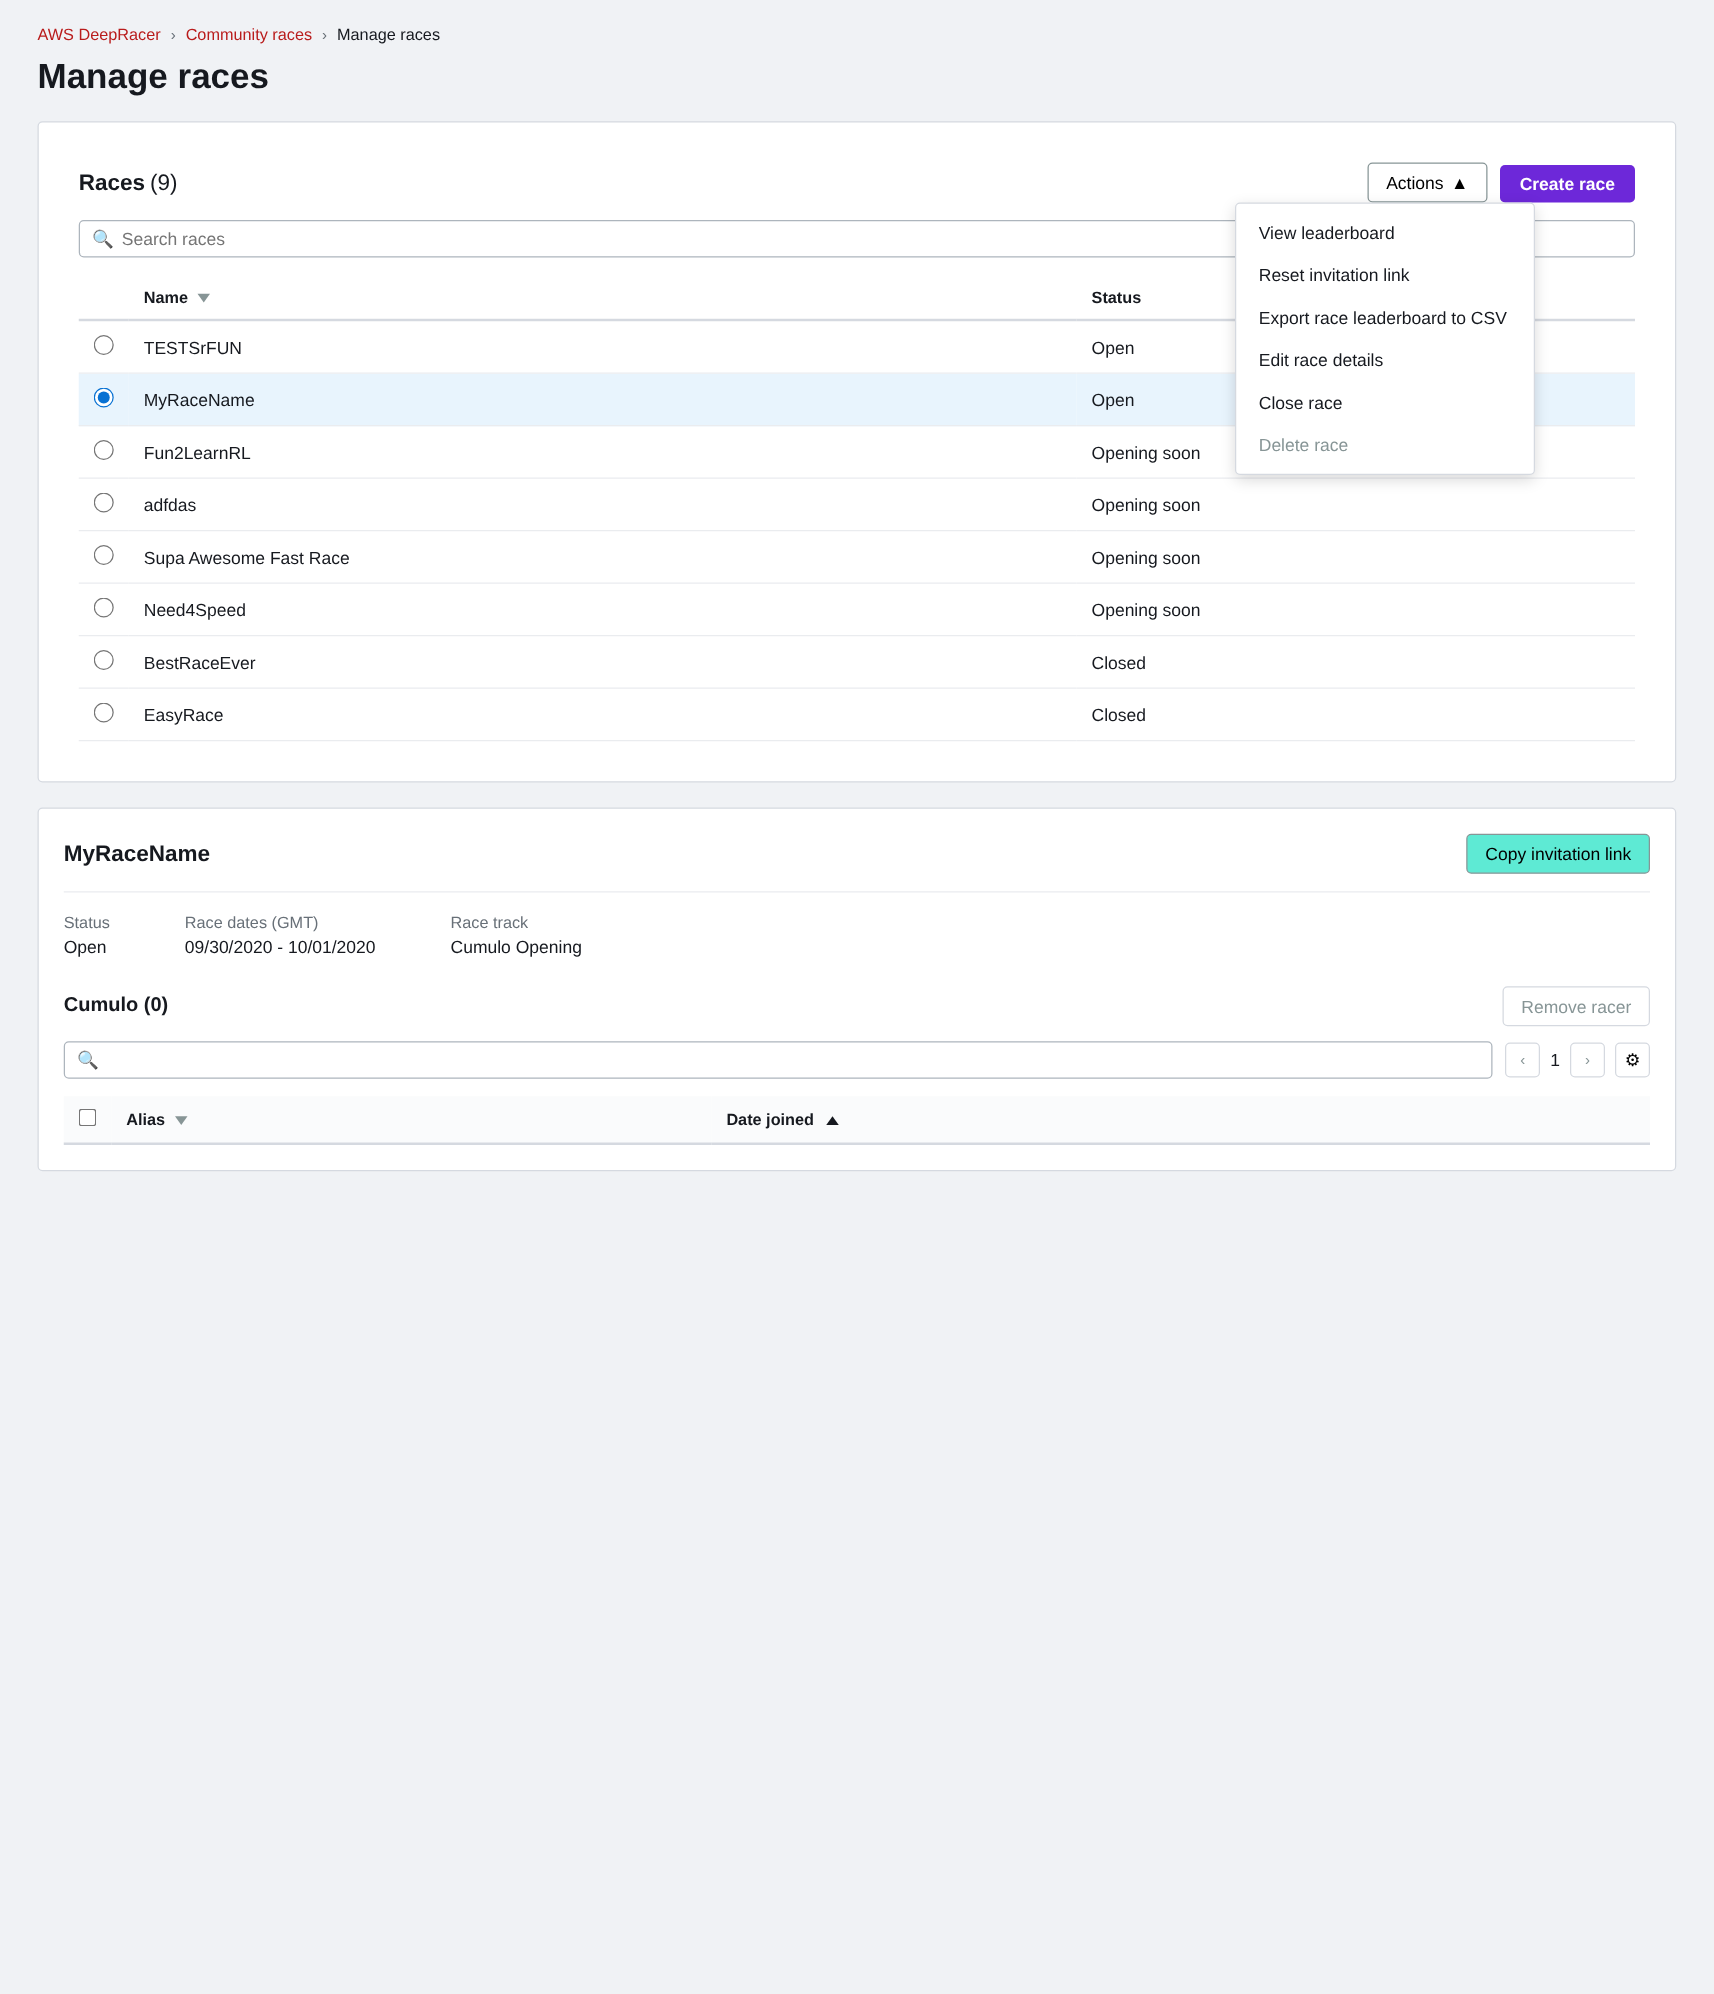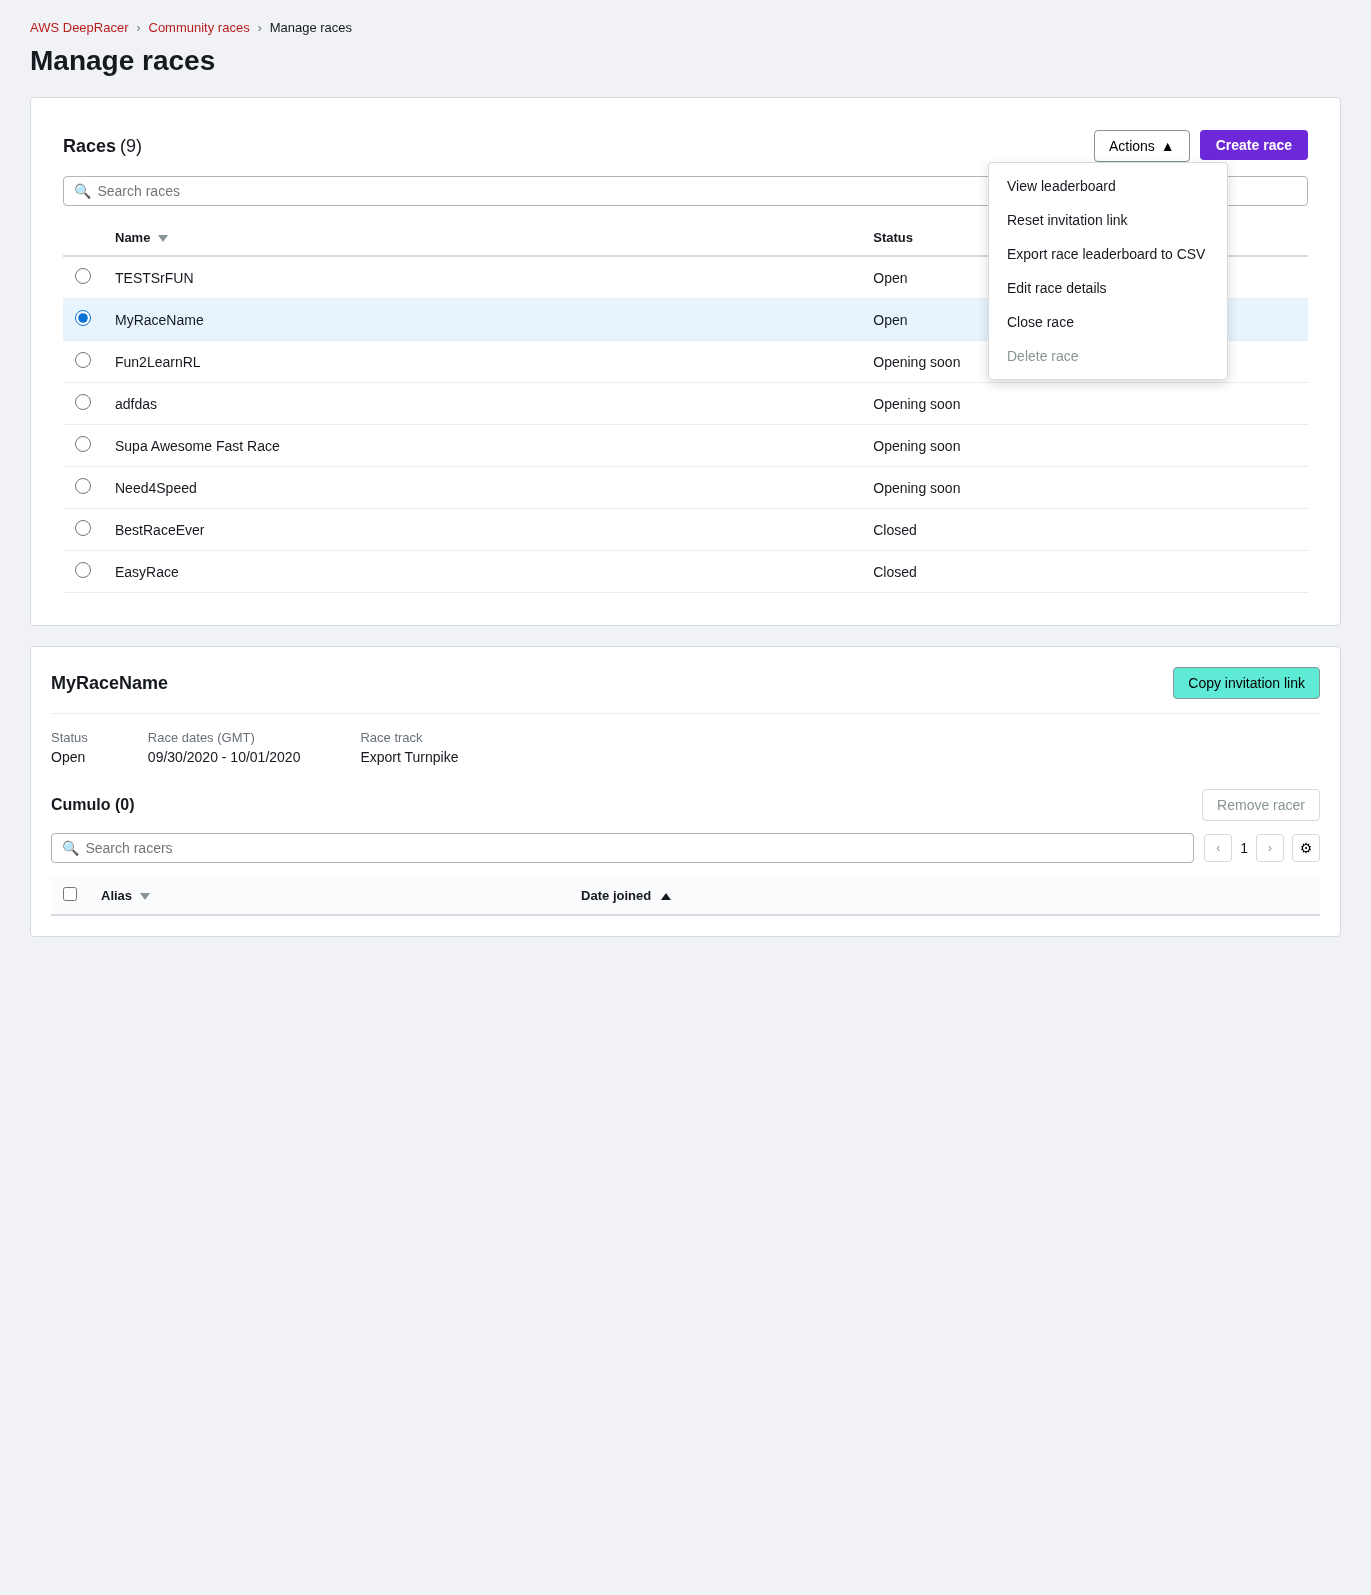--- a/index.html
+++ b/index.html
@@ -46,21 +46,21 @@
     }
     .card-header {
       display: flex;
       align-items: center;
       justify-content: space-between;
       margin-bottom: 14px;
     }
     .header-actions {
       display: flex;
       gap: 10px;
-      align-items: flex-start;
+      align-items: flex-end;
       position: relative;
       margin-left: 36px;
     }
     .btn-actions {
       border: 1px solid #879596;
       background: #fff;
       padding: 7px 14px;
       border-radius: 4px;
       cursor: pointer;
       font-size: 14px;
@@ -436,36 +436,35 @@
     <div class="meta-item">
       <label>Status</label>
       <span>Open</span>
     </div>
     <div class="meta-item">
       <label>Race dates (GMT)</label>
       <span>09/30/2020 - 10/01/2020</span>
     </div>
     <div class="meta-item">
       <label>Race track</label>
-      <span>Export Turnpike</span>
+      <span>Cumulo Opening</span>
     </div>
   </div>
 
   <div class="racers-header">
     <span class="racers-title">
       <span>Cumulo</span>
       <span> (<span>0</span>)</span>
     </span>
     <button class="btn-remove">Remove racer</button>
   </div>
 
   <div class="racers-search-row">
     <div class="racers-search">
       <span class="search-icon">🔍</span>
-      <input type="text" id="racers-search-input" placeholder="Search racers" style="">
     </div>
     <div class="pagination">
       <button class="pagination-btn">‹</button>
       <span class="page-num">1</span>
       <button class="pagination-btn">›</button>
       <button class="gear-btn">⚙</button>
     </div>
   </div>
 
   <table class="racers-table">

